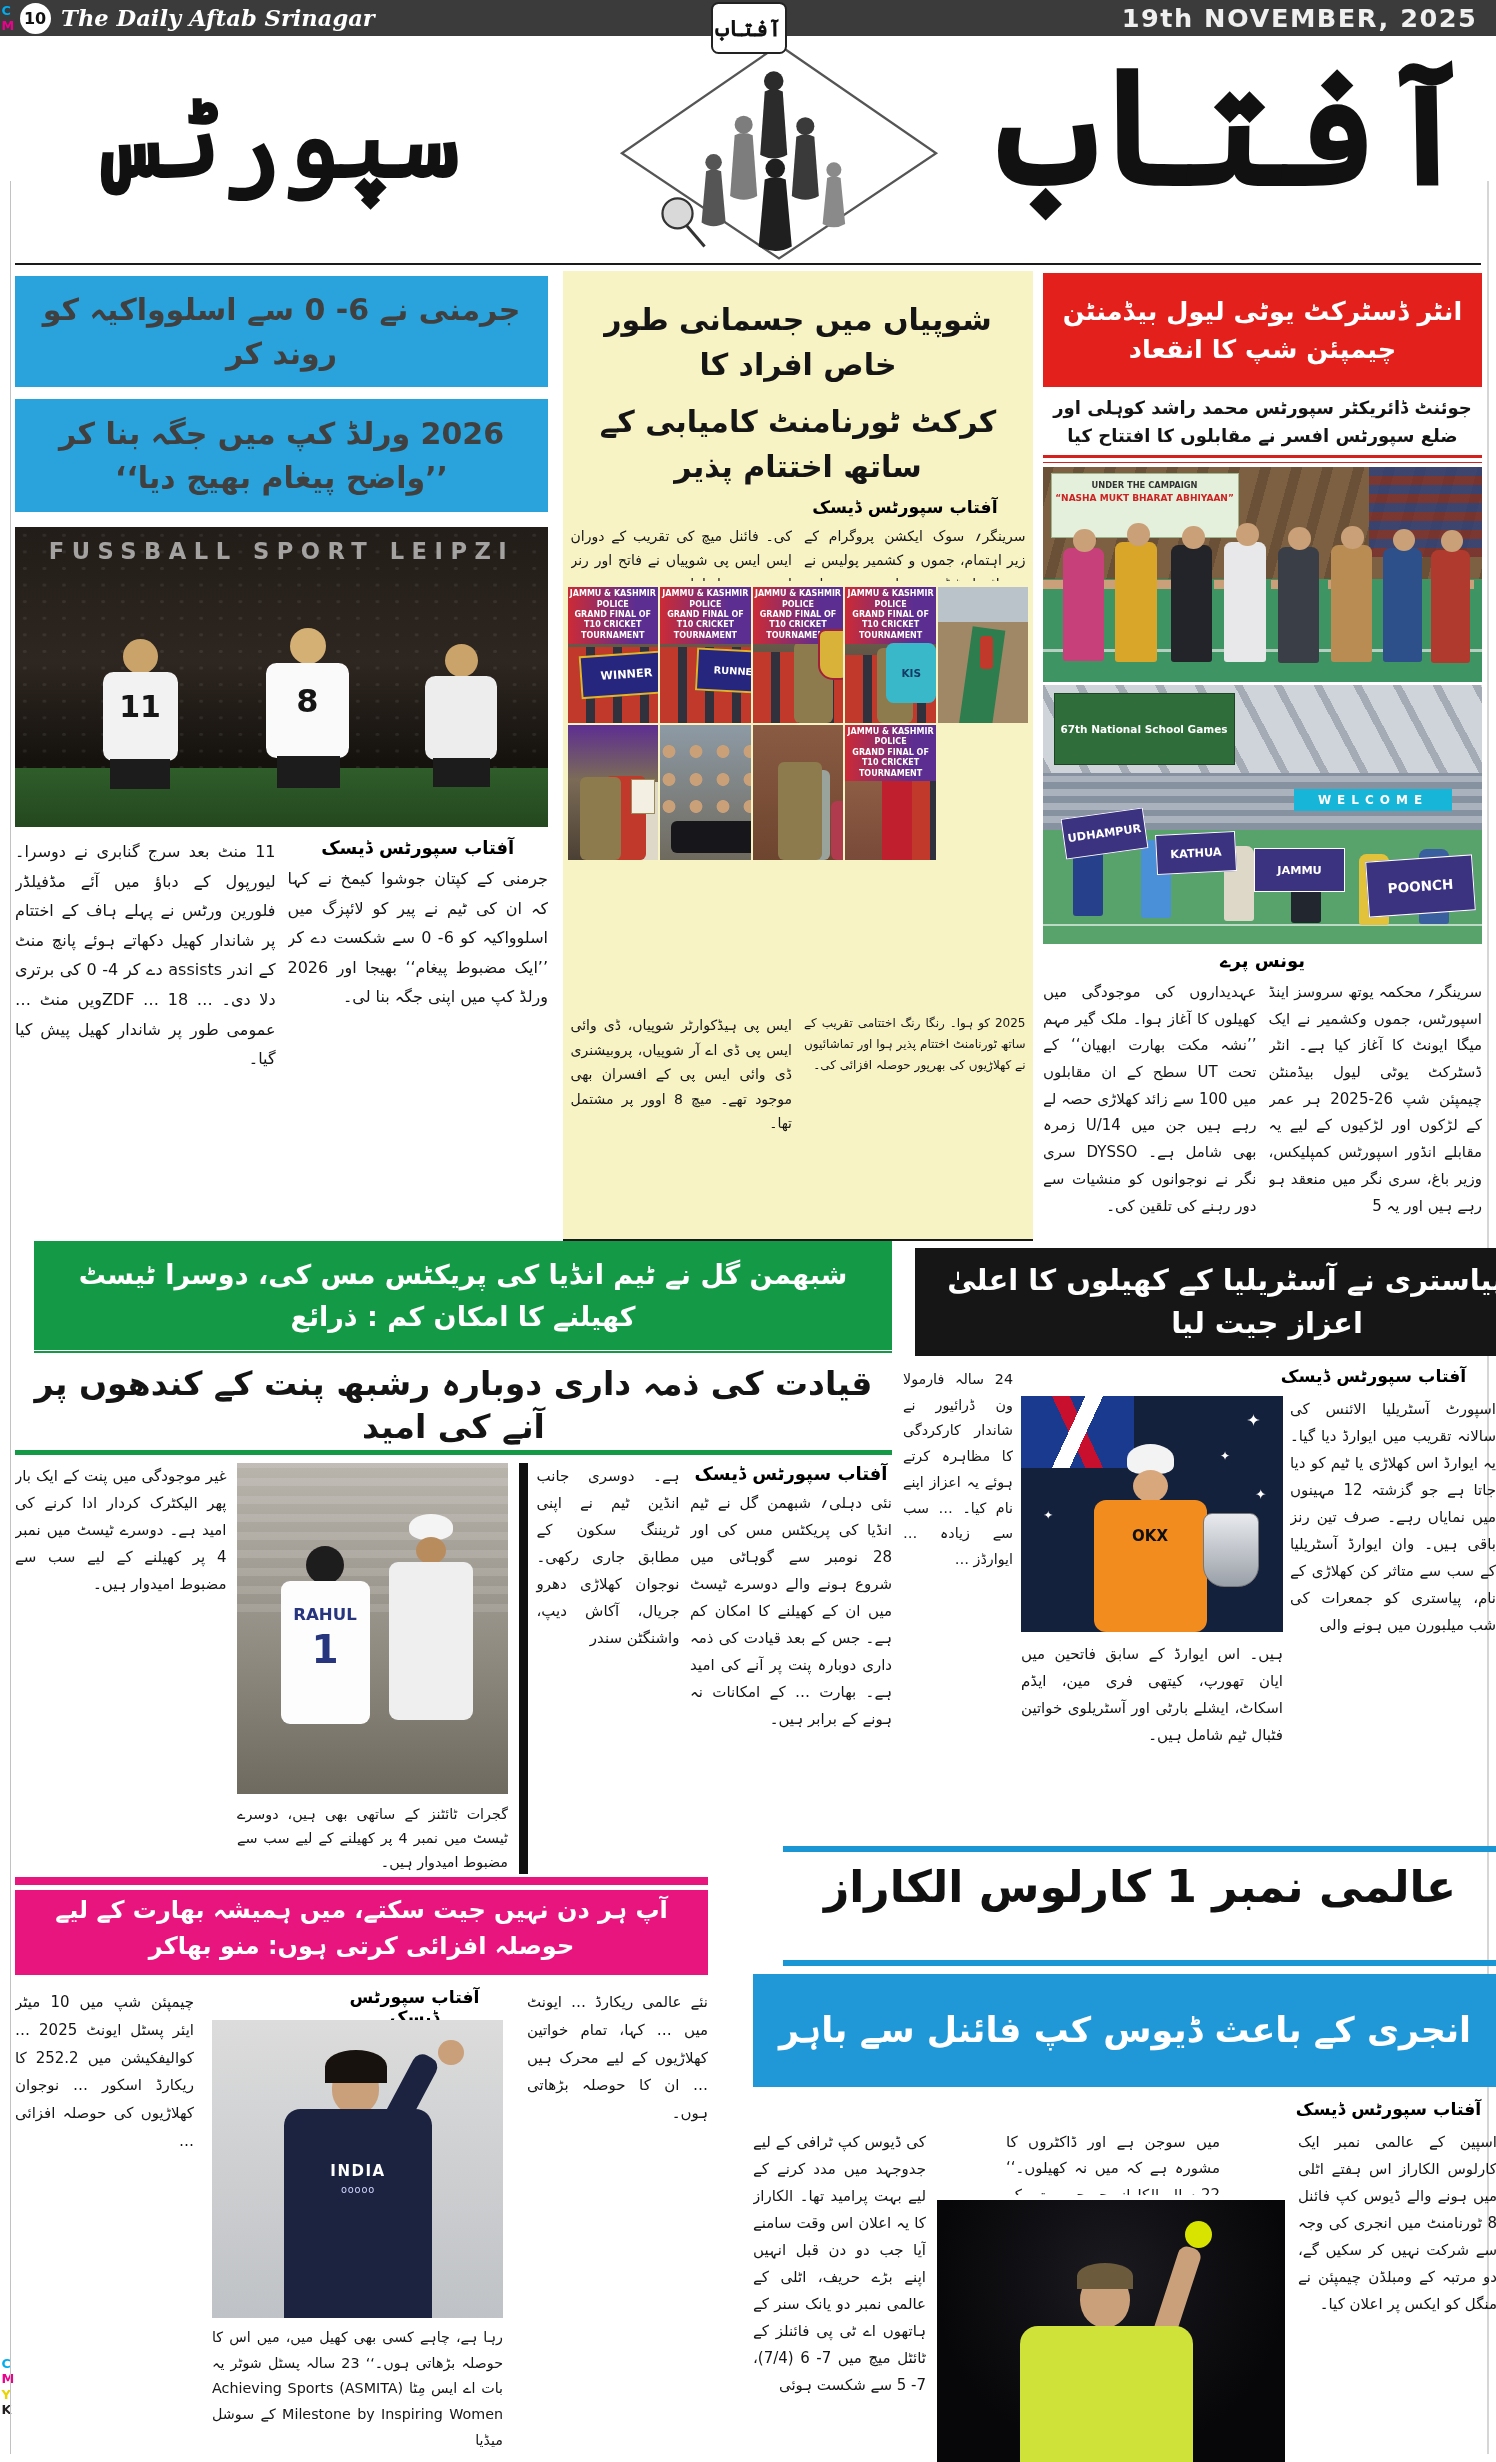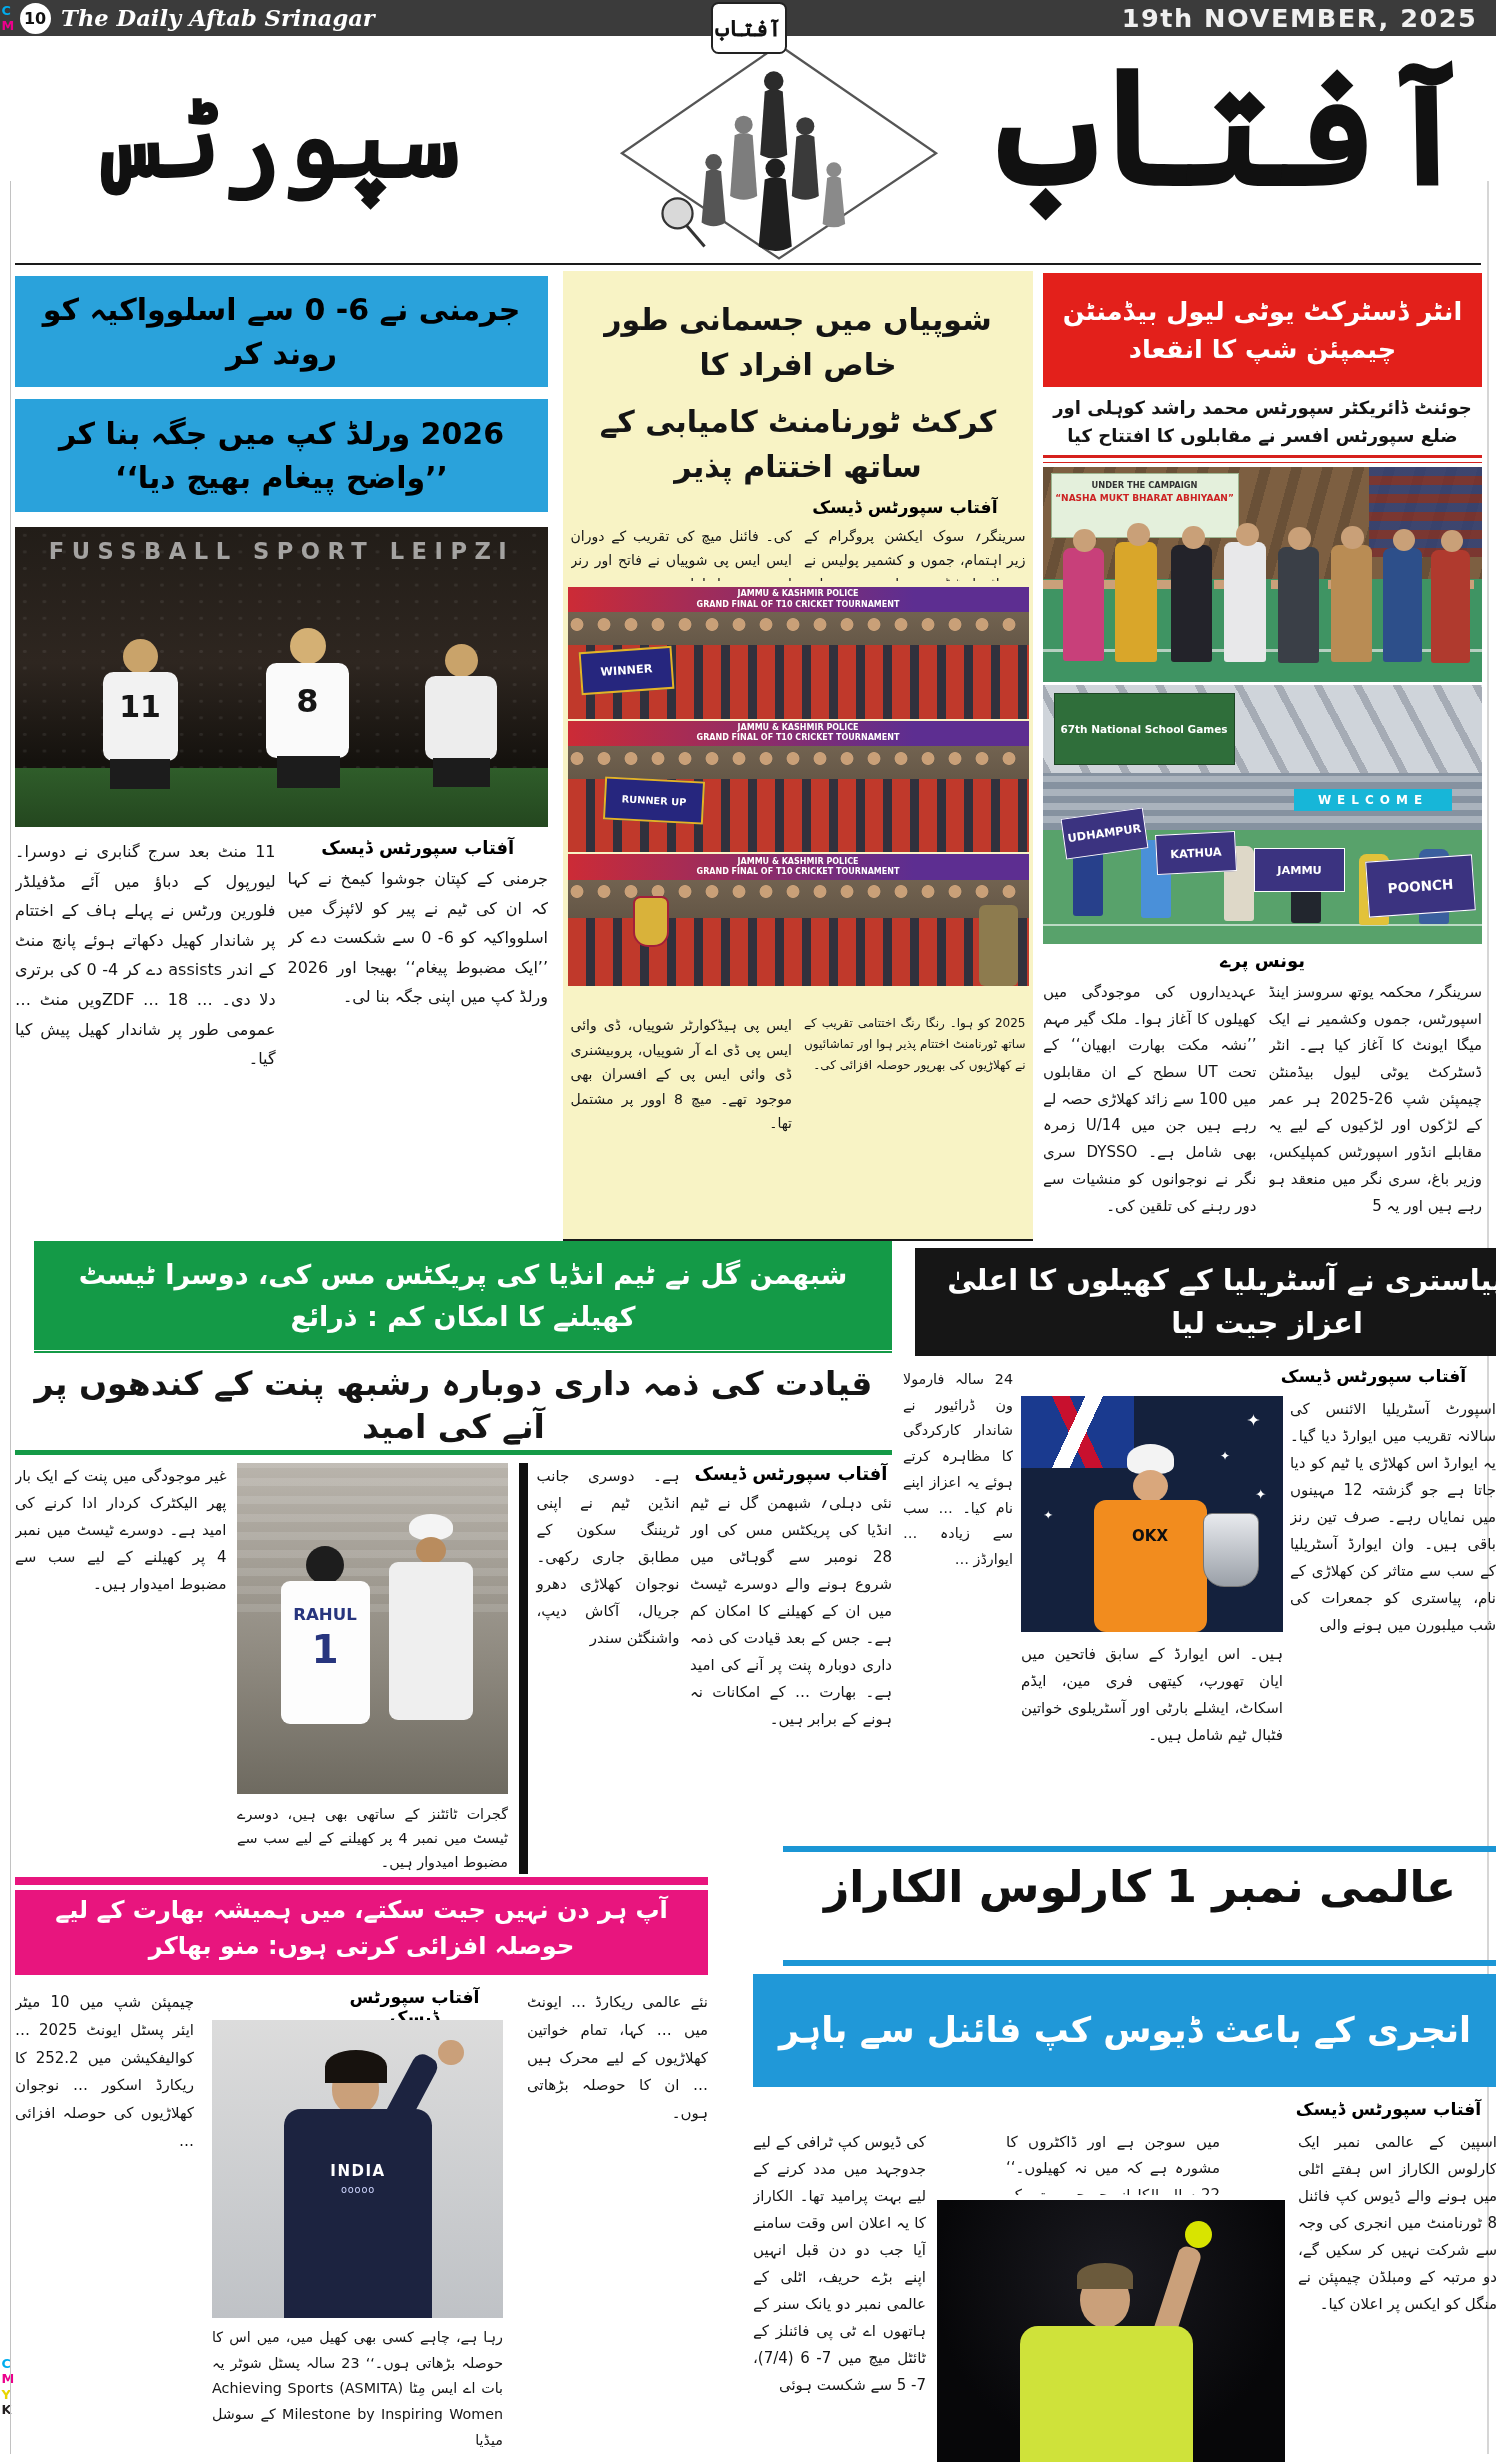--- a/index.html
+++ b/index.html
@@ -5,22 +5,22 @@
   body{margin:0;background:#9a9a9a;font-family:"DejaVu Sans",sans-serif}
   #page{position:relative;width:1497px;height:2462px;background:#fff;overflow:hidden;margin:0 auto}
   .abs{position:absolute}
   .ur{direction:rtl;text-align:justify;color:#151515;font-family:"DejaVu Sans",sans-serif}
   .ctr{text-align:center}
   .b{font-weight:bold}
   .cols{display:flex;flex-direction:row-reverse;gap:12px}
   .col{flex:1;overflow:hidden}
   .dl{font-weight:bold;text-align:center;font-size:18px;margin-bottom:6px;direction:rtl}
   .ph{position:absolute;overflow:hidden;background:#3a3a3a}
-  .barblue{background:#2aa2db;color:#000000;display:flex;align-items:center;justify-content:center;font-weight:bold;direction:rtl;text-align:center;line-height:1.45}
-  .grid9{display:grid;grid-template-columns:repeat(1,1fr);grid-template-rows:repeat(3,1fr);gap:2px}
+  .barblue{background:#2aa2db;color:#404040;display:flex;align-items:center;justify-content:center;font-weight:bold;direction:rtl;text-align:center;line-height:1.45}
+  .grid9{display:grid;grid-template-columns:repeat(5,1fr);grid-template-rows:repeat(3,1fr);gap:2px}
   .ccell{position:relative;overflow:hidden;background:linear-gradient(#7b6b57,#4b4034)}
   .cban{position:absolute;top:0;left:0;width:100%;background:linear-gradient(90deg,#cc2b36,#5d2e91 75%);color:#fff;font-weight:bold;text-align:center;font-size:8px;line-height:1.3;padding:2.3px 0;z-index:3}
   .cban span{display:block}
   .csign{position:absolute;background:#26267e;border:2.3px solid #e3b325;color:#fff;font-weight:bold;text-align:center;display:flex;align-items:center;justify-content:center;font-size:11.3px;z-index:4}
   .redrow{position:absolute;left:0;right:0;bottom:0;background:repeating-linear-gradient(90deg,#c0392b 0 18px,#31313d 18px 27px)}
   .heads{position:absolute;left:0;right:0;background-image:radial-gradient(circle at 9px 7.5px,#c9a078 6px,transparent 6.8px);background-size:27px 18px;background-repeat:repeat-x;height:18px;z-index:2}
   .khaki{position:absolute;background:#8d7b4e;border-radius:6px;z-index:2}
   .of{position:absolute;border-radius:7.5px 7.5px 3px 3px}
   .ohead{position:absolute;border-radius:50%;background:#c9a078}
   .plac{position:absolute;background:#3b3380;color:#fff;font-weight:bold;display:flex;align-items:center;justify-content:center;font-size:11.3px;border:1.5px solid #fff;z-index:4}

